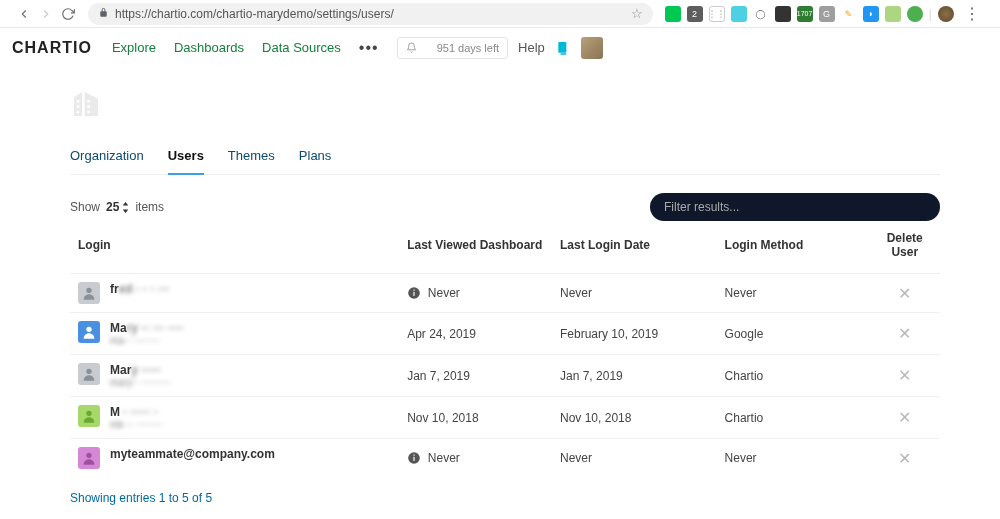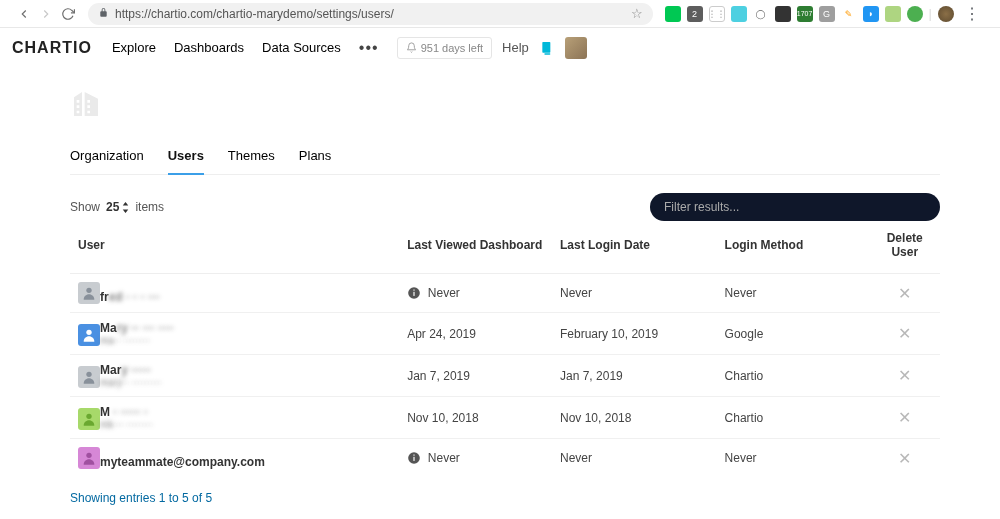--- a/index.html
+++ b/index.html
@@ -13,54 +13,54 @@
 .url-wrap .lock { color: #5f6368; font-size: 11px; }
 .url-text { color: #555; font-size: 12px; }
 .url-wrap .star { margin-left: auto; color: #888; font-size: 13px; }
 .ext-icons { display: flex; align-items: center; gap: 6px; }
 .ext-icon { width: 16px; height: 16px; border-radius: 3px; display: flex; align-items: center; justify-content: center; font-size: 9px; color: #fff; }
 .ext-dots { color: #5f6368; font-size: 16px; line-height: 1; padding: 0 4px; }
 
 
 .topnav { height: 40px; display: flex; align-items: center; padding: 0 12px; border-bottom: 1px solid transparent; }
 .logo { font-family: Arial, sans-serif; font-weight: 900; letter-spacing: 1px; font-size: 16px; color: #222; margin-right: 20px; }
-.topnav .nav-link { color: #000000; font-size: 13px; margin-right: 18px; cursor: pointer; }
+.topnav .nav-link { color: #15803d; font-size: 13px; margin-right: 18px; cursor: pointer; }
 .topnav .more { font-size: 16px; color: #444; margin-right: 18px; letter-spacing: 1px; }
 .search-box { flex: 1; height: 28px; border: 1px solid #e5e5e5; border-radius: 3px; padding: 0 10px; display: flex; align-items: center; color: #aaa; font-size: 12px; margin-right: 10px; }
-.days-left { display: flex; align-items: center; gap: 4px; font-size: 11px; color: #888; border: 1px solid #e5e5e5; border-radius: 3px; padding: 4px 8px; margin-right: 10px; }
+.days-left { display: flex; align-items: center; gap: 20px; font-size: 11px; color: #888; border: 1px solid #e5e5e5; border-radius: 3px; padding: 4px 8px; margin-right: 10px; }
 .help-link { font-size: 13px; color: #555; margin-right: 10px; }
 .doc-icon { width: 16px; height: 16px; margin-right: 10px; color: #00b8d9; }
 .avatar-img { width: 22px; height: 22px; border-radius: 3px; background: linear-gradient(135deg,#b8a078,#8b7355); }
 
 
 .page { padding: 20px 60px 20px 70px; }
 .page-header { display: flex; align-items: center; gap: 40px; margin-bottom: 28px; }
 .building-icon { width: 32px; height: 32px; color: #e8e8e8; }
 .page-title { font-size: 26px; font-weight: 300; color: #333; }
 
 .tabs { display: flex; gap: 24px; border-bottom: 1px solid #eee; margin-bottom: 18px; padding-left: 0; }
-.tab { font-size: 13px; color: #000000; padding-bottom: 10px; cursor: pointer; }
+.tab { font-size: 13px; color: #0c4a6e; padding-bottom: 10px; cursor: pointer; }
 .tab.active { color: #111; font-weight: 600; border-bottom: 2px solid #3b9fe8; margin-bottom: -1px; }
 
 .controls { display: flex; align-items: center; margin-bottom: 0; }
 .show-ctrl { display: flex; align-items: center; gap: 6px; font-size: 12px; color: #555; }
 .show-ctrl .select { display: inline-flex; align-items: center; gap: 3px; font-weight: 600; color: #333; }
 .filter-box { margin-left: auto; width: 290px; height: 28px; border-radius: 14px; background: #0f172a; display: flex; align-items: center; padding: 0 14px; color: #aaa; font-size: 12px; }
 
 .table { width: 100%; border-collapse: collapse; }
 .table th { text-align: left; font-weight: 700; font-size: 12px; color: #333; padding: 10px 8px 14px; border-bottom: 1px solid #eee; }
 .table th.user-col { width: 280px; }
 .table th.lvd-col { width: 130px; }
 .table th.lld-col { width: 140px; }
 .table th.lm-col { width: 130px; }
 .table th.del-col { width: 60px; text-align: center; }
 .table td { padding: 8px 8px; border-bottom: 1px solid #f0f0f0; font-size: 12px; color: #444; vertical-align: middle; }
 .table tr:last-child td { border-bottom: none; }
 
-.user-cell { display: flex; align-items: flex-end; }
+.user-cell { display: flex; align-items: flex-start; gap: 10px; }
 .uavatar { width: 22px; height: 22px; border-radius: 3px; display: flex; align-items: center; justify-content: center; }
 .uavatar svg { width: 16px; height: 16px; }
 .uname { font-size: 12px; color: #333; font-weight: 600; }
 .uemail { font-size: 10px; color: #aaa; }
 .blur { color: transparent; text-shadow: 0 0 4px rgba(120,120,120,0.9); }
 
 .info-icon { width: 14px; height: 14px; color: #666; vertical-align: middle; }
 .delete-btn { color: #b8b8b8; font-size: 16px; cursor: pointer; text-align: center; display: block; }
 
 .footer-text { margin-top: 14px; font-size: 12px; color: #0369a1; }
@@ -158,21 +158,21 @@
           </svg>
       </span>
       <span>items</span>
     </div>
     <div class="filter-box">Filter results...</div>
   </div>
 
   <table class="table">
     <thead>
       <tr>
-        <th class="user-col">User</th>
+        <th class="user-col">Login</th>
         <th class="lvd-col">Last Viewed Dashboard</th>
         <th class="lld-col">Last Login Date</th>
         <th class="lm-col">Login Method</th>
         <th class="del-col">Delete User</th>
       </tr>
     </thead>
     <tbody id="tbody">
         <tr>
     <td>
       <div class="user-cell">

